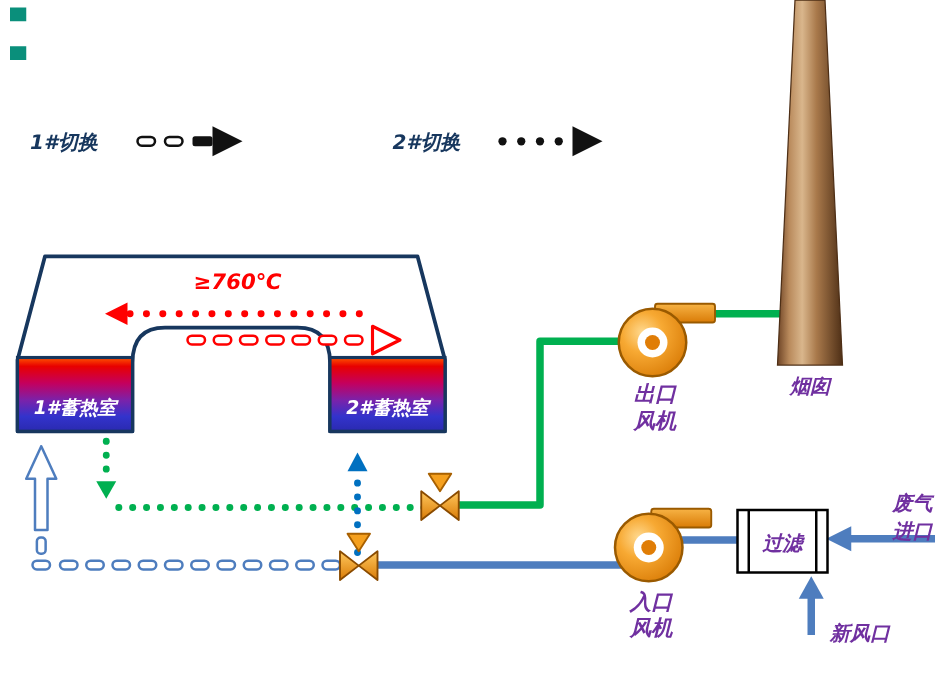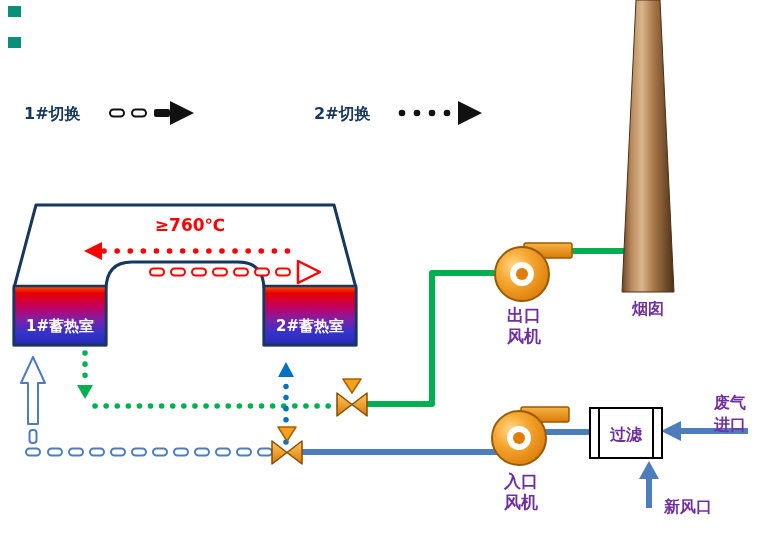--- a/index.html
+++ b/index.html
@@ -1,17 +1,17 @@
 <!DOCTYPE html>
 <html><head>
 <meta charset="utf-8">
 <style>
   html,body{margin:0;padding:0;background:#fff;}
   .stage{position:relative;width:758px;height:544px;background:#fff;overflow:hidden;
-         font-family:"DejaVu Sans", sans-serif;}
+         font-family:"DejaVu Sans", sans-serif;font-style:italic;}
   svg{position:absolute;left:0;top:0;}
   text{font-family:"DejaVu Sans","Liberation Sans",sans-serif;font-weight:bold;}
   .lbl{font-size:16px;}
   .lbl-sm{font-size:15px;}
   .lbl-lg{font-size:17px;}
   .purple{fill:#7030A0;}
   .navy{fill:#17375E;}
   .white{fill:#ffffff;}
   .red{fill:#FF0000;}
 </style>

